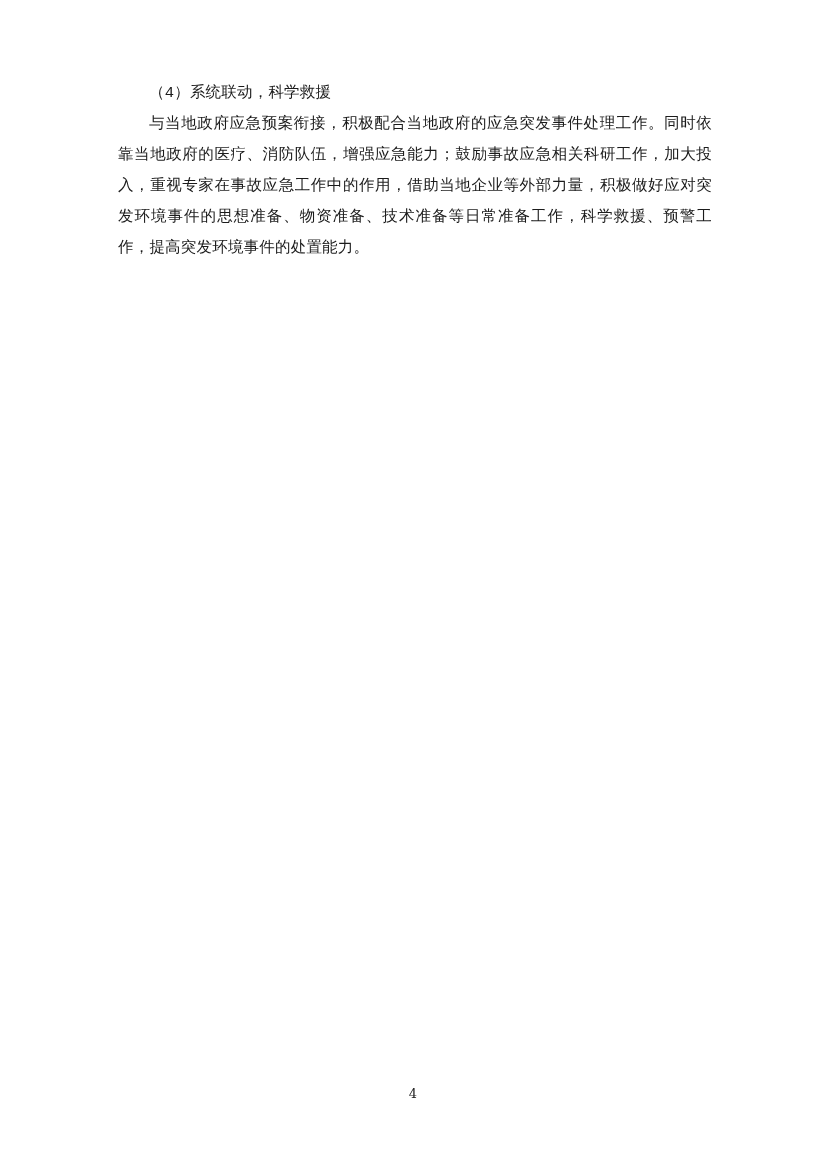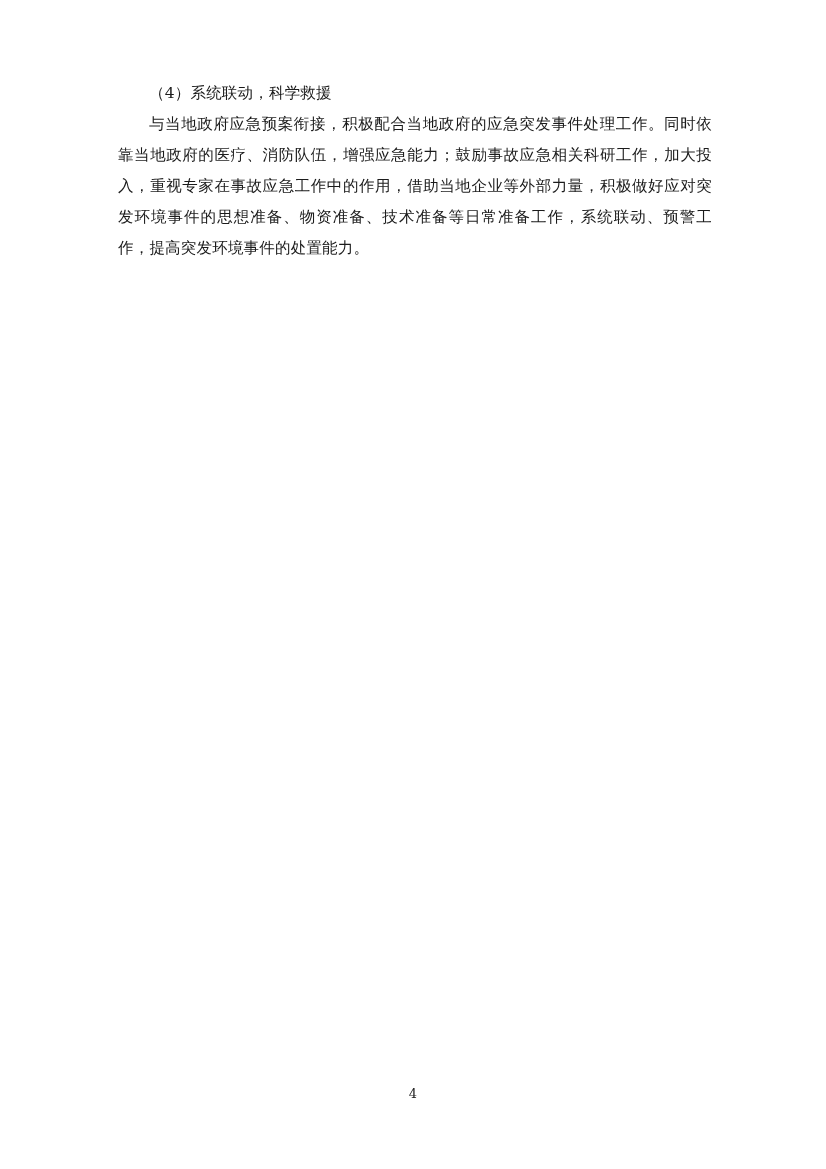--- a/index.html
+++ b/index.html
@@ -25,20 +25,21 @@
     width: 594px;
   }
   .para {
     font-size: 15.5px;
     line-height: 2.0;
     color: #1b1b1b;
     text-align: justify;
     text-justify: inter-ideograph;
     margin: 0;
     letter-spacing: 0.2px;
+    font-family: Liberation Mono, monospace;
   }
   .para.indent {
     text-indent: 2em;
   }
   .para + .para {
     margin-top: 0px;
   }
   .footer {
     position: absolute;
     left: 0;
@@ -51,18 +52,18 @@
     color: #1b1b1b;
     font-family: "DejaVu Serif", "Liberation Serif", serif;
   }
 </style>
 </head>
 <body>
 
 <div class="page">
   <div class="content">
     <p class="para indent">（4）系统联动，科学救援</p>
-    <p class="para indent">与当地政府应急预案衔接，积极配合当地政府的应急突发事件处理工作。同时依靠当地政府的医疗、消防队伍，增强应急能力；鼓励事故应急相关科研工作，加大投入，重视专家在事故应急工作中的作用，借助当地企业等外部力量，积极做好应对突发环境事件的思想准备、物资准备、技术准备等日常准备工作，系统联动、预警工作，提高突发环境事件的处置能力。</p>
+    <p class="para indent">与当地政府应急预案衔接，积极配合当地政府的应急突发事件处理工作。同时依靠当地政府的医疗、消防队伍，增强应急能力；鼓励事故应急相关科研工作，加大投入，重视专家在事故应急工作中的作用，借助当地企业等外部力量，积极做好应对突发环境事件的思想准备、物资准备、技术准备等日常准备工作，科学救援、预警工作，提高突发环境事件的处置能力。</p>
   </div>
   <div class="footer">
     <span class="page-number">4</span>
   </div>
 </div>
 
 </body></html>

